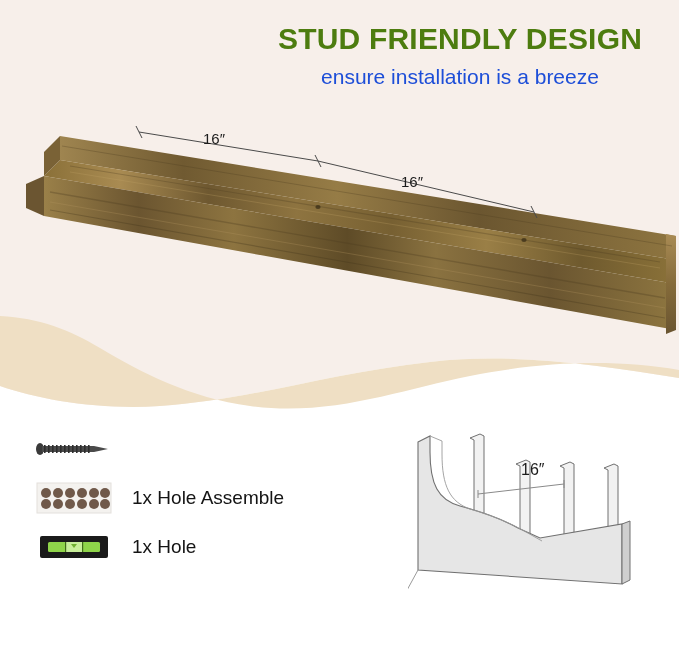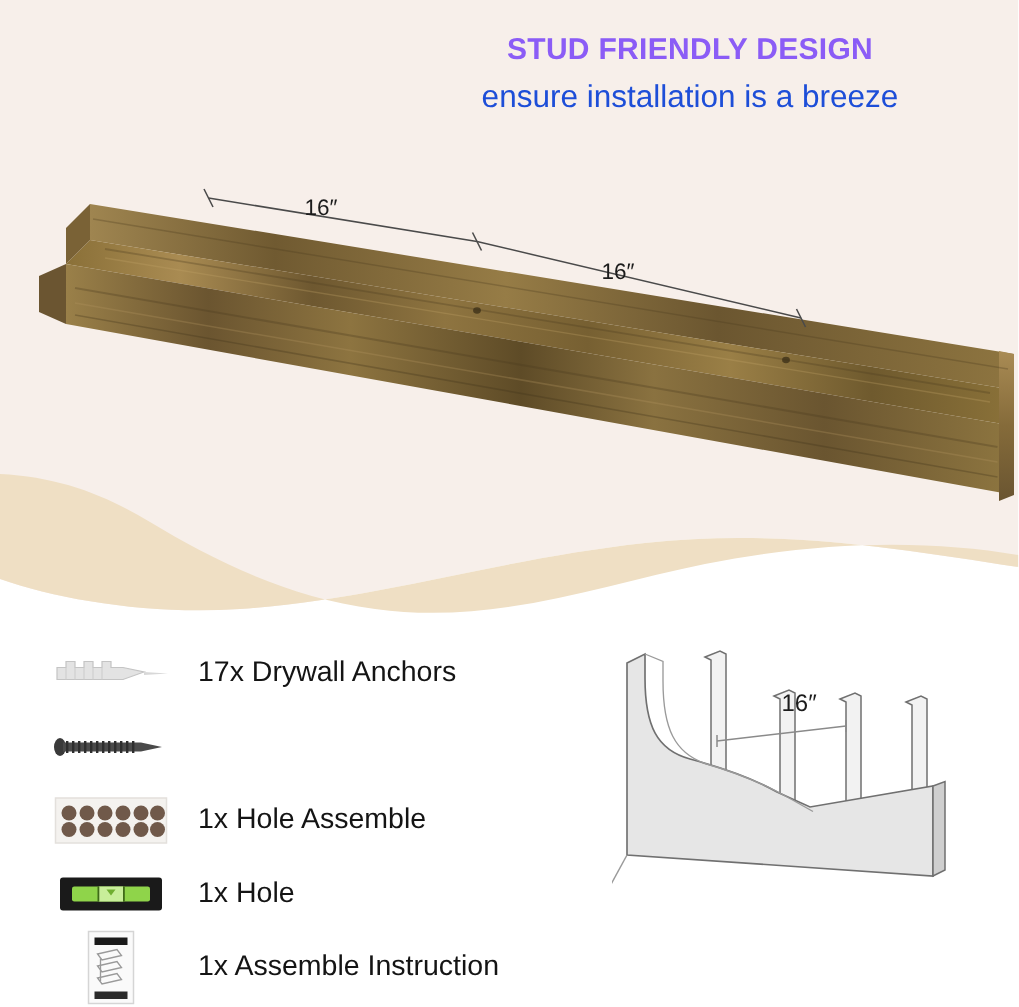--- a/index.html
+++ b/index.html
@@ -25,24 +25,24 @@
   }
 
   .heading-block {
     position: absolute;
     left: 248px;
     top: 22px;
     width: 424px;
     text-align: center;
   }
   .title {
-    font-size: 20px;
+    font-size: 30px;
     font-weight: bold;
     letter-spacing: 0.2px;
-    color: #8b5cf6;
+    color: #4d7c0f;
     line-height: 1.12;
     margin: 0;
     white-space: nowrap;
   }
   .subtitle {
     font-size: 21px;
     font-weight: normal;
     color: #1d4ed8;
     margin: 9px 0 0 0;
     line-height: 1.15;
@@ -216,32 +216,20 @@
       <path d="M315,47 L321,59"></path>
       <path d="M531,98 L537,110"></path>
     </g>
   </svg>
 
   <div class="dim-label dim-1">16″</div>
   <div class="dim-label dim-2">16″</div>
 
   <div class="acc-list">
 
-    <div class="acc-row">
-      <div class="acc-icon">
-        <svg width="84" height="26" viewBox="0 0 84 26">
-          <path d="M6,9 L12,9 L12,5 L18,5 L18,9 L24,9 L24,5 L30,5 L30,9 L36,9 L36,5
-                   L42,5 L42,9 L50,9 L64,12 L50,17 L42,17 L36,17 L30,17 L24,17 L18,17
-                   L12,17 L6,17 Z" fill="#E3E3E3" stroke="#C4C4C4" stroke-width="0.8"></path>
-          <path d="M64,12 L80,13 L64,14 Z" fill="#D8D8D8"></path>
-          <path d="M12,9 L12,17 M18,9 L18,17 M24,9 L24,17 M30,9 L30,17 M36,9 L36,17" stroke="#CCCCCC" stroke-width="0.7"></path>
-        </svg>
-      </div>
-      <div class="acc-label">17x Drywall Anchors</div>
-    </div>
 
     <div class="acc-row">
       <div class="acc-icon">
         <svg width="84" height="18" viewBox="0 0 84 18">
           <ellipse cx="8" cy="9" rx="4" ry="6" fill="#3A3A3A"></ellipse>
           <rect x="10" y="6" width="52" height="6" fill="#4A4A4A"></rect>
           <g fill="#2E2E2E">
             <rect x="12" y="5" width="1.6" height="8"></rect>
             <rect x="16" y="5" width="1.6" height="8"></rect>
             <rect x="20" y="5" width="1.6" height="8"></rect>
@@ -290,36 +278,20 @@
           <rect x="9" y="9" width="52" height="10" rx="1.5" fill="#8FD44A"></rect>
           <rect x="27" y="9" width="16" height="10" fill="#C8EE9A"></rect>
           <path d="M32,11 L38,11 L35,15 Z" fill="#6FAE30"></path>
           <rect x="26" y="9" width="1.2" height="10" fill="#3F6B18"></rect>
           <rect x="43" y="9" width="1.2" height="10" fill="#3F6B18"></rect>
         </svg>
       </div>
       <div class="acc-label">1x Hole</div>
     </div>
 
-    <div class="acc-row">
-      <div class="acc-icon">
-        <svg width="44" height="50" viewBox="0 0 44 50">
-          <rect x="7" y="1" width="30" height="48" fill="#FAFAFA" stroke="#D5D5D5" stroke-width="1"></rect>
-          <rect x="11" y="5" width="22" height="5" fill="#1A1A1A"></rect>
-          <g stroke="#9A9A9A" stroke-width="0.9" fill="none">
-            <path d="M13,16 L26,13 L29,17 L16,20 Z"></path>
-            <path d="M13,24 L26,21 L29,25 L16,28 Z"></path>
-            <path d="M13,32 L26,29 L29,33 L16,36 Z"></path>
-            <path d="M15,19 L15,34"></path>
-          </g>
-          <rect x="11" y="41" width="22" height="5" fill="#2A2A2A"></rect>
-        </svg>
-      </div>
-      <div class="acc-label">1x Assemble Instruction</div>
-    </div>
 
   </div>
 
   <svg class="stud-wrap" viewBox="0 0 266 190">
 
     <g>
       <path d="M62,14 L72,10 L76,12 L76,118 L66,122 L66,16 Z" fill="#F2F2F2" stroke="#707070" stroke-width="1"></path>
       <path d="M108,40 L118,36 L122,38 L122,132 L112,136 L112,42 Z" fill="#F2F2F2" stroke="#707070" stroke-width="1"></path>
       <path d="M152,42 L162,38 L166,40 L166,128 L156,132 L156,44 Z" fill="#F2F2F2" stroke="#707070" stroke-width="1"></path>
       <path d="M196,44 L206,40 L210,42 L210,120 L200,124 L200,46 Z" fill="#F2F2F2" stroke="#707070" stroke-width="1"></path>

